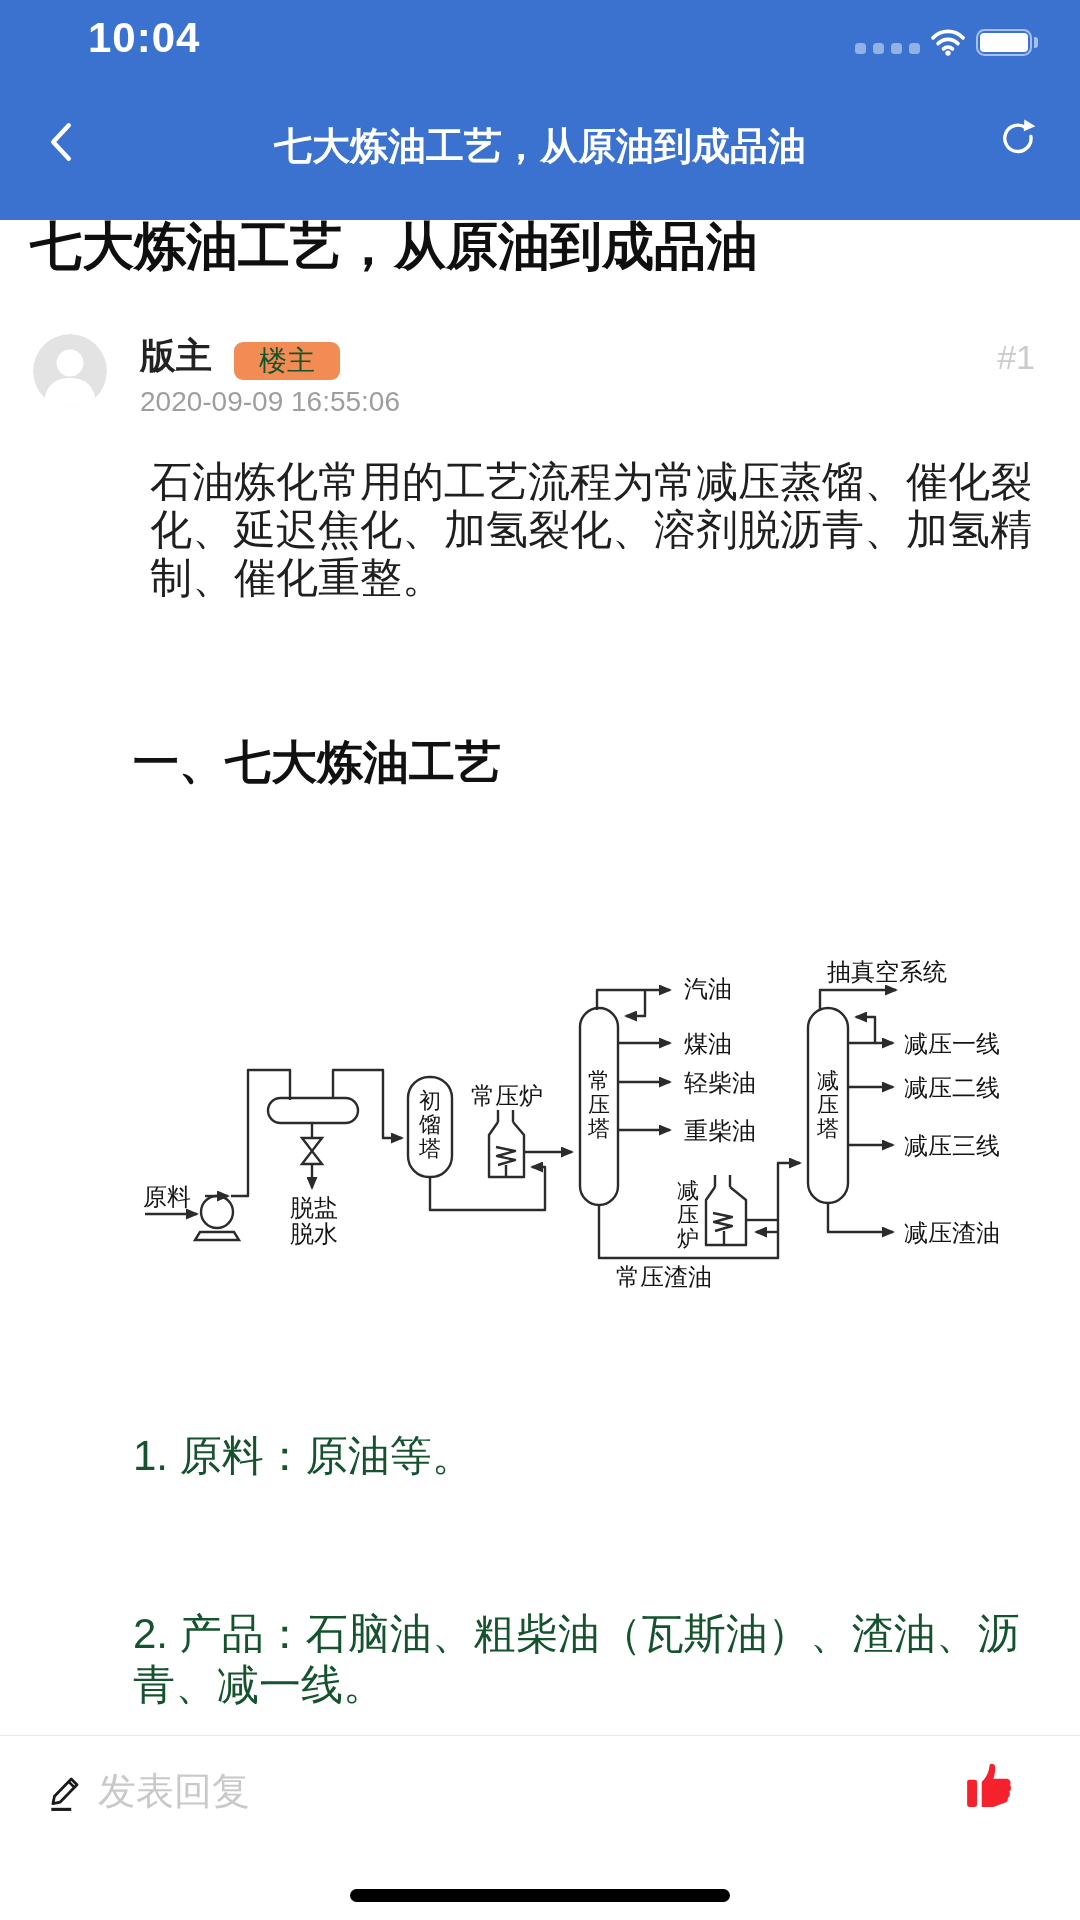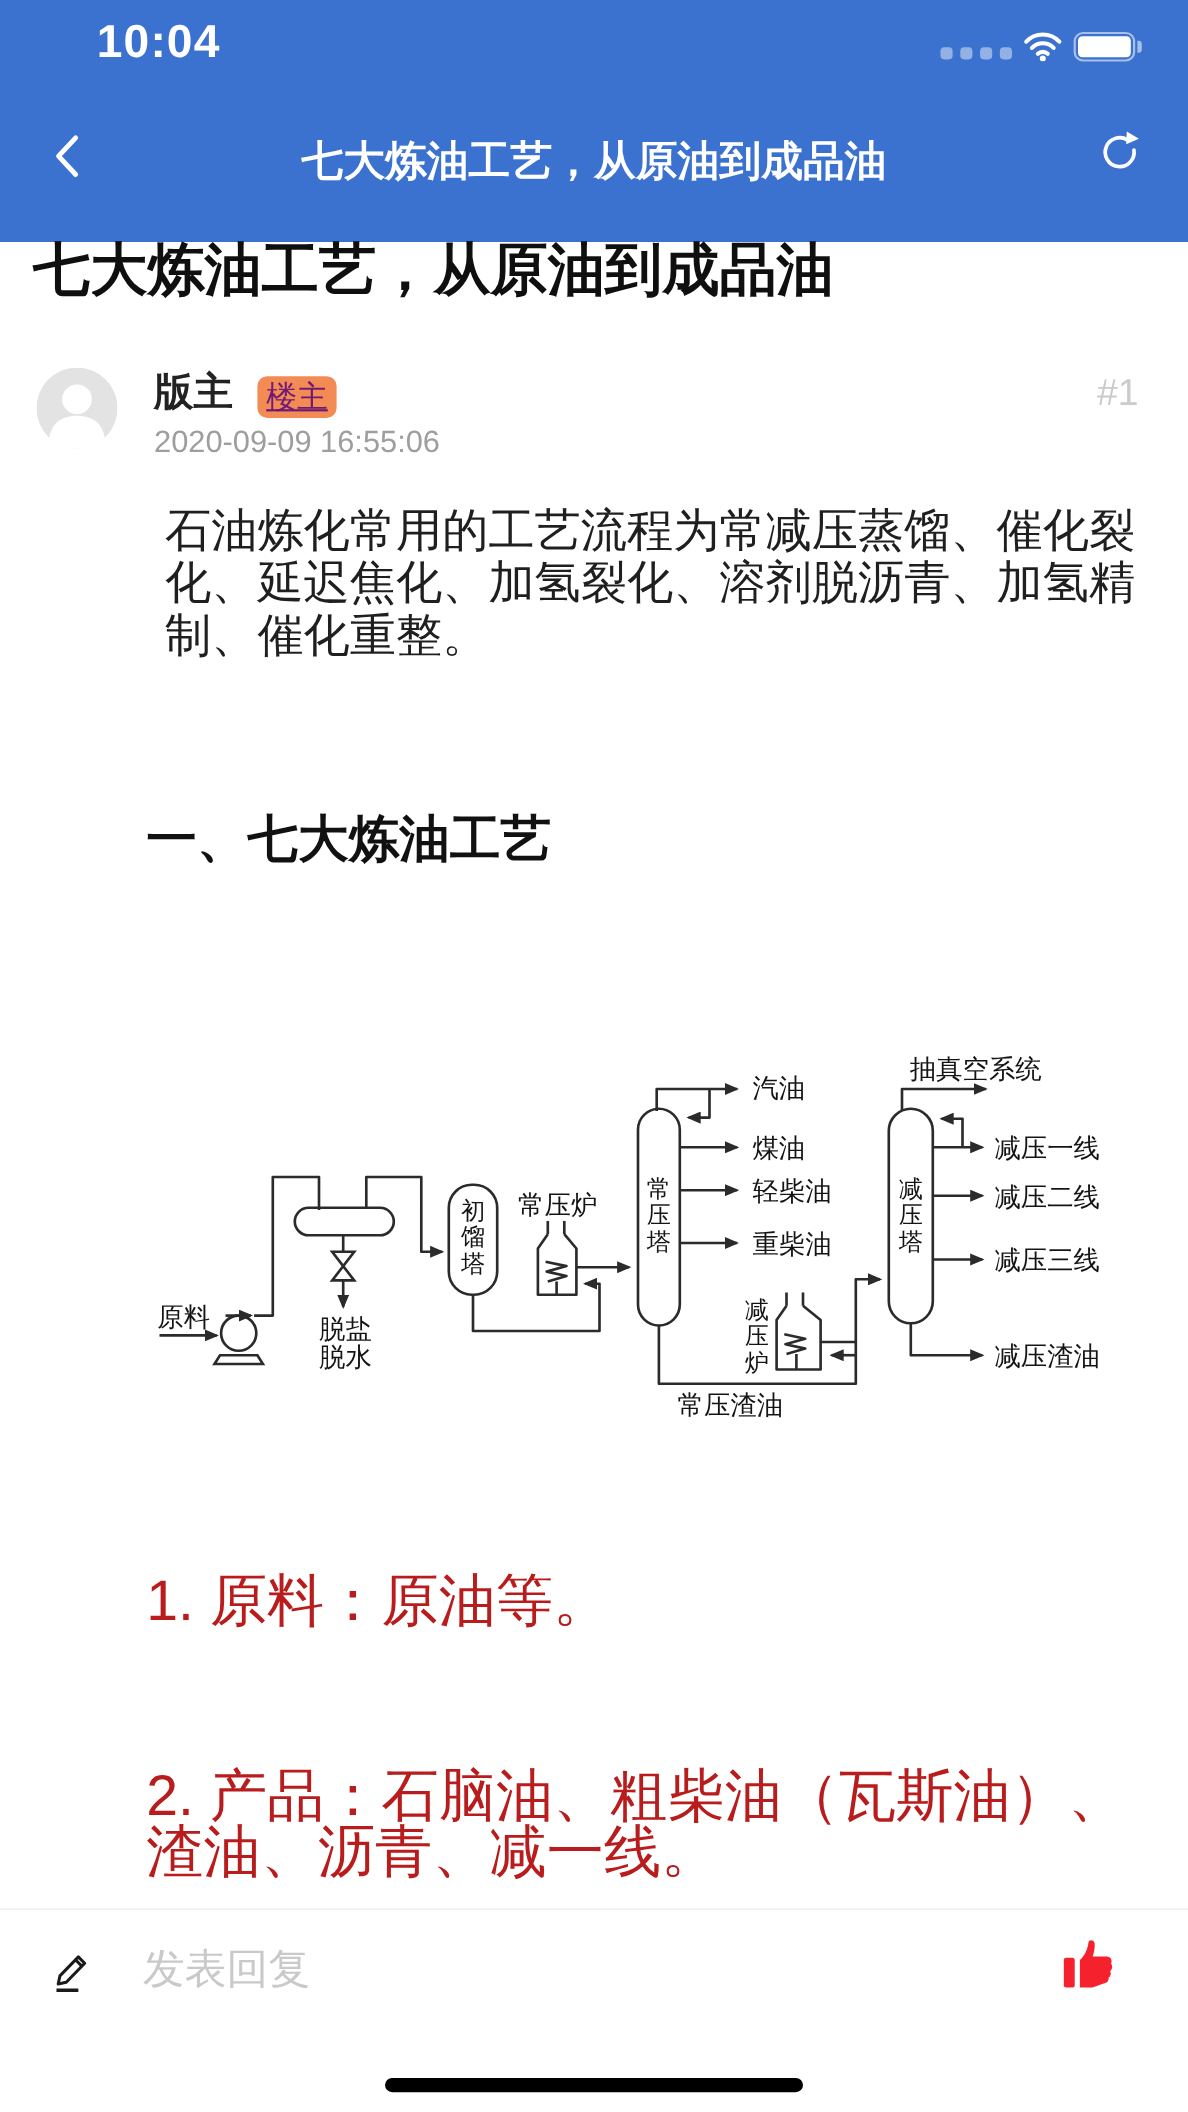--- a/index.html
+++ b/index.html
@@ -20,41 +20,41 @@
   .battery .fill{width:100%;height:100%;background:#fff;border-radius:4px;}
   .battery .nub{width:4px;height:11px;background:rgba(255,255,255,.55);border-radius:0 3px 3px 0;margin-left:2px;}
   .back-btn{position:absolute;left:46px;top:122px;width:30px;height:40px;cursor:pointer;}
   .nav-title{position:absolute;left:120px;right:120px;top:121px;text-align:center;color:#fff;font-size:38px;font-weight:700;white-space:nowrap;}
   .refresh-btn{position:absolute;right:42px;top:118px;width:42px;height:42px;cursor:pointer;}
 
   
   .post-title{position:absolute;left:30px;top:214px;width:1020px;margin:0;font-size:52px;line-height:64px;font-weight:700;color:#0f0f0f;}
   .avatar{position:absolute;left:33px;top:334px;width:74px;height:74px;border-radius:50%;overflow:hidden;}
   .author-name{position:absolute;left:140px;top:334px;font-size:36px;font-weight:700;color:#222;line-height:44px;}
-  .op-badge{position:absolute;left:234px;top:342px;height:38px;display:inline-flex;align-items:center;padding:0 8px;background:#F28B54;border-radius:9px;color:#701a75;font-size:28px;text-decoration:underline;}
+  .op-badge{position:absolute;left:234px;top:342px;height:38px;display:inline-flex;align-items:center;padding:0 25px;background:#F28B54;border-radius:9px;color:#14532d;font-size:28px;}
   .floor{position:absolute;right:45px;top:338px;font-size:34px;color:#CBCBCB;}
   .timestamp{position:absolute;left:140px;top:386px;font-size:28px;color:#9E9E9E;}
   .post-paragraph{position:absolute;left:138px;top:446px;width:900px;margin:12px;font-size:42px;line-height:48px;color:#1f1f1f;word-break:break-all;}
   .section-heading{position:absolute;left:133px;top:732px;margin:0;font-size:46px;font-weight:700;color:#111;}
   .diagram{position:absolute;left:100px;top:940px;width:920px;height:360px;}
-  .list-item{position:absolute;left:133px;margin:0;font-size:52px;line-height:48px;color:#b91c1c;}
+  .list-item{position:absolute;left:133px;margin:0;font-size:42px;line-height:48px;color:#14532d;}
   .li1{top:1432px;width:930px;}
   .li2{top:1608px;width:905px;line-height:51px;}
 
   
   .diagram svg{width:100%;height:100%;display:block;}
   .dline{stroke:#2b2b2b;stroke-width:2.4;fill:none;stroke-linejoin:round;}
   .dvessel{stroke:#2b2b2b;stroke-width:2.4;fill:#fff;}
   .dlabel{font-family:"DejaVu Sans","Liberation Sans",sans-serif;font-size:24px;fill:#141414;}
   .dlabel-s{font-size:22px;}
 
   
   .reply-bar{position:absolute;left:0;top:1735px;width:1080px;height:185px;background:#fff;border-top:1px solid #E9E9E9;box-sizing:border-box;}
   .pencil{position:absolute;left:45px;top:32px;width:42px;height:44px;}
-  .reply-input{position:absolute;left:96px;top:26px;width:640px;height:56px;border:none;outline:none;background:transparent;font-size:38px;color:#333;font-family:inherit;margin-left:32px;}
+  .reply-input{position:absolute;left:96px;top:26px;width:640px;height:56px;border:none;outline:none;background:transparent;font-size:38px;color:#333;font-family:inherit;}
   .reply-input::placeholder{color:#C9C9C9;}
   .like-btn{position:absolute;right:66px;top:24px;width:50px;height:50px;cursor:pointer;border:none;background:transparent;padding:0;}
   .home-indicator{position:absolute;left:350px;top:1889px;width:380px;height:13px;border-radius:6.5px;background:#000;}
 </style>
 </head>
 <body>
 
 <div class="header">
   <div class="status-time">10:04</div>
 

